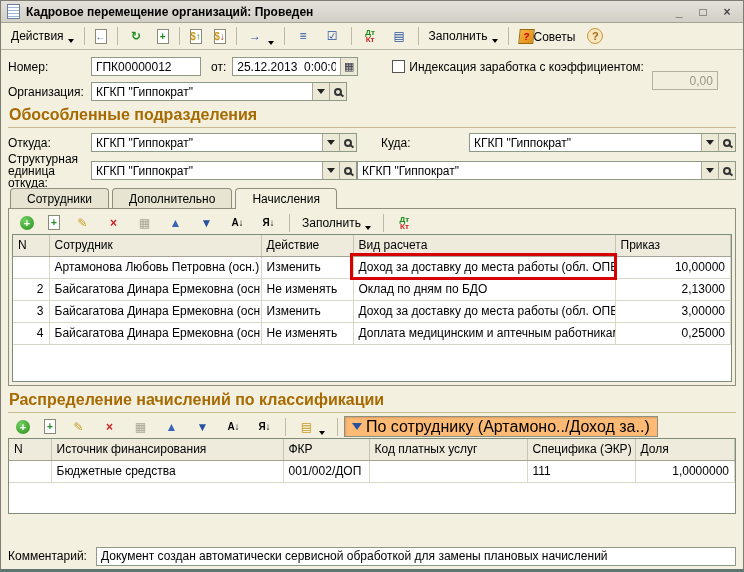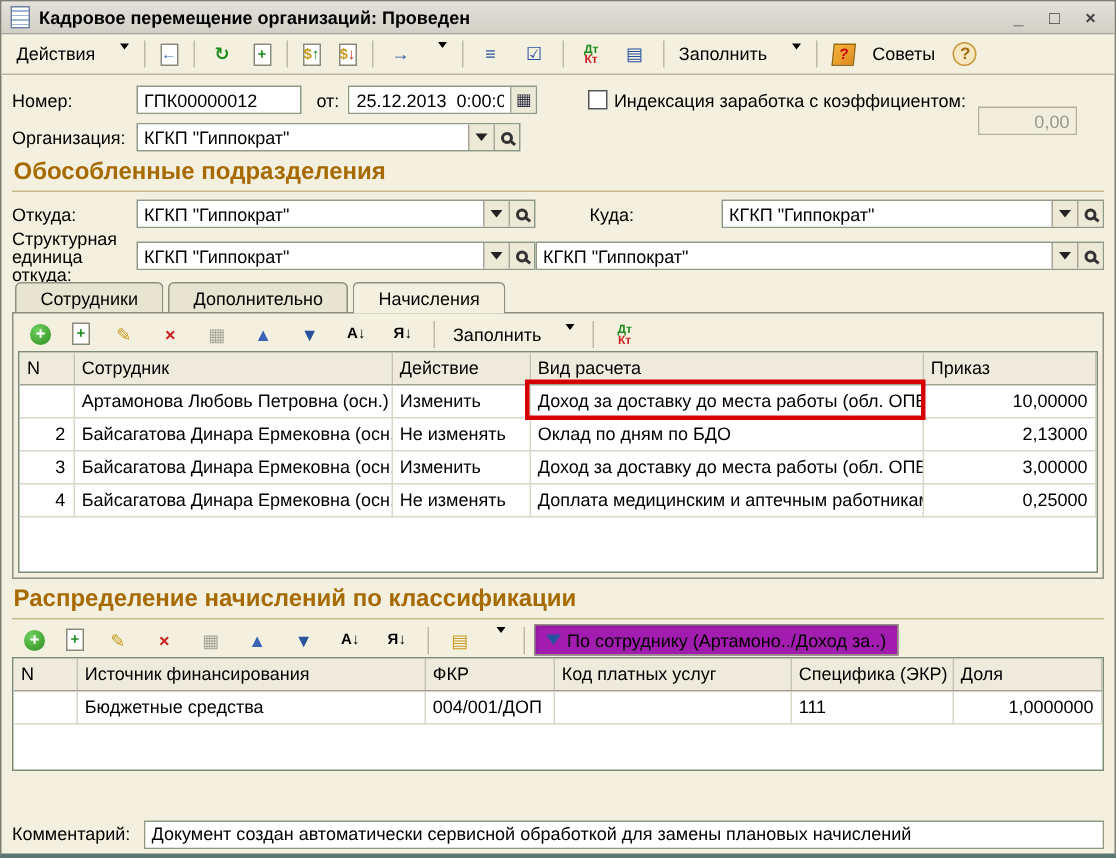--- a/index.html
+++ b/index.html
@@ -14,21 +14,21 @@
               padding:0 6px; border-bottom:1px solid #a5a299; flex:none; }
   .doc-ico { width:13px; height:15px; background:#fff; border:1px solid #6b7f9e; margin-right:6px;
              background-image:repeating-linear-gradient(#fff 0 2px,#9db6d8 2px 3px); flex:none; }
   .title-text { font-weight:bold; font-size:12px; flex:1; white-space:nowrap; overflow:hidden; }
   .winbtn { width:20px; height:16px; display:flex; align-items:center; justify-content:center;
             font-weight:bold; color:#444; font-size:12px; margin-left:4px; cursor:default; }
 
   
   .toolbar { height:27px; display:flex; align-items:center; padding:0 4px; border-bottom:1px solid #b9b6a6;
              background:#f3f0df; flex:none; }
-  .tbtn { display:flex; align-items:flex-start; padding:2px 5px; border:1px solid transparent; border-radius:2px; gap:12px; }
+  .tbtn { display:flex; align-items:flex-end; padding:2px 5px; border:1px solid transparent; border-radius:2px; gap:0; }
   .tsep { width:1px; height:18px; background:#bdbaa9; margin:0 4px; flex:none; }
   .caret { width:0; height:0; border-left:3px solid transparent; border-right:3px solid transparent;
            border-top:4px solid #000; margin-left:4px; display:inline-block; }
   .ico { width:17px; height:17px; display:flex; align-items:center; justify-content:center;
          font-size:12px; font-weight:bold; position:relative; flex:none; }
   .docico { width:12px; height:15px; background:#fff; border:1px solid #8a8a7a; display:flex; align-items:center;
             justify-content:center; font-size:10px; font-weight:bold; position:relative; flex:none; }
   .green { color:#1e8c1e; } .red { color:#cc2222; } .blue { color:#3a63b8; } .gold { color:#c89a1e; }
   .gray { color:#a8a696; } .dkblue { color:#28519e; }
   .dtkt { display:flex; flex-direction:column; line-height:7px; font-size:8px; font-weight:bold; width:17px; align-items:center; }
@@ -76,22 +76,22 @@
                   border-right:1px solid #c6c3b2; border-bottom:1px solid #a5a294; font-size:12px; overflow:hidden; white-space:nowrap; }
   table.grid td { height:22px; padding:1px 5px; border-right:1px solid #d9d7c8; border-bottom:1px solid #d9d7c8;
                   font-size:12px; overflow:hidden; white-space:nowrap; background:#fff; }
   td.num, th.num { text-align:right; }
   td.rownum { text-align:right; }
   td.selnum { background:#3d6bc4; color:#fff; }
   td.selnum.focused { outline:1px dotted #fff; outline-offset:-3px; }
   .annotation-rect { position:absolute; border:3px solid #d60000; pointer-events:none; z-index:5; }
 
   .block2 { margin:3px 7px 0 7px; flex:none; }
-  .toggle-btn { display:flex; align-items:center; gap:4px; border:1px solid #8f8f7f; background:#a21caf;
-                padding:2px 7px; height:21px; box-shadow:inset 1px 1px 2px rgba(0,0,0,0.15); font-size:12px; }
+  .toggle-btn { display:flex; align-items:center; gap:4px; border:1px solid #8f8f7f; background:#fdba74;
+                padding:2px 7px; height:21px; box-shadow:inset 1px 1px 2px rgba(0,0,0,0.15); font-size:16px; }
   .funnel-ico { width:0; height:0; border-left:5px solid transparent; border-right:5px solid transparent;
                 border-top:7px solid #28519e; }
 
   
   .bottom { margin-top:auto; flex:none; }
   .comment-row { display:flex; align-items:center; padding:3px 7px; height:26px; }
   .comment-row .field { flex:1; }
   .footer { height:27px; display:flex; align-items:center; border-top:1px solid #b9b6a6; padding:0 7px; background:#f3f0df; }
   .author { color:#2446b8; flex:1; white-space:nowrap; overflow:hidden; }
   .fbtns { display:flex; align-items:center; height:100%; }
@@ -216,21 +216,21 @@
       <span class="lab">Откуда:</span>
       <div class="field" style="width:266px">
         <input readonly="" value="КГКП &quot;Гиппократ&quot;" style="">
         <span class="fbtn">
             <span class="tri"></span>
           </span>
         <span class="fbtn">
             <span class="mag"></span>
           </span>
       </div>
-      <span class="lab2" style="margin-left:36px">Куда:</span>
+      <span class="lab2" style="margin-left:24px">Куда:</span>
       <div class="field" style="flex:1">
         <input readonly="" value="КГКП &quot;Гиппократ&quot;" style="">
         <span class="fbtn">
             <span class="tri"></span>
           </span>
         <span class="fbtn">
             <span class="mag"></span>
           </span>
       </div>
     </div>
@@ -418,21 +418,21 @@
             <th>ФКР</th>
             <th>Код платных услуг</th>
             <th>Специфика (ЭКР)</th>
             <th>Доля</th>
           </tr>
         </thead>
         <tbody>
           <tr>
             <td class="rownum selnum focused">5</td>
             <td>Бюджетные средства</td>
-            <td>004/001/ДОП</td>
+            <td>001/002/ДОП</td>
             <td></td>
             <td>111</td>
             <td class="num">1,0000000</td>
           </tr>
         </tbody>
       </table>
     </div>
   </div>
 
   <div class="bottom">

